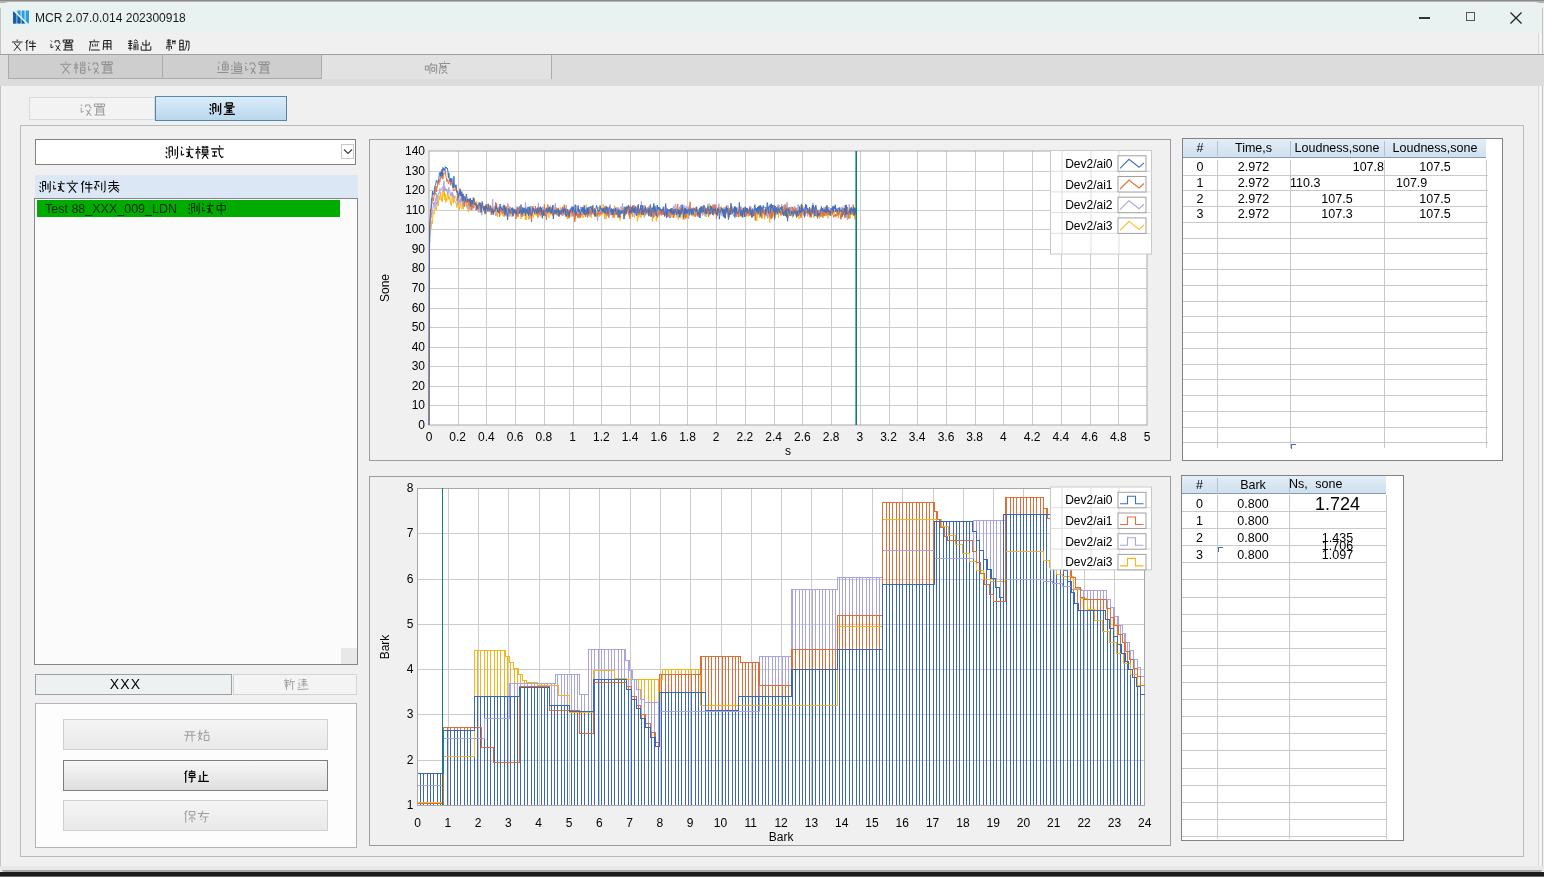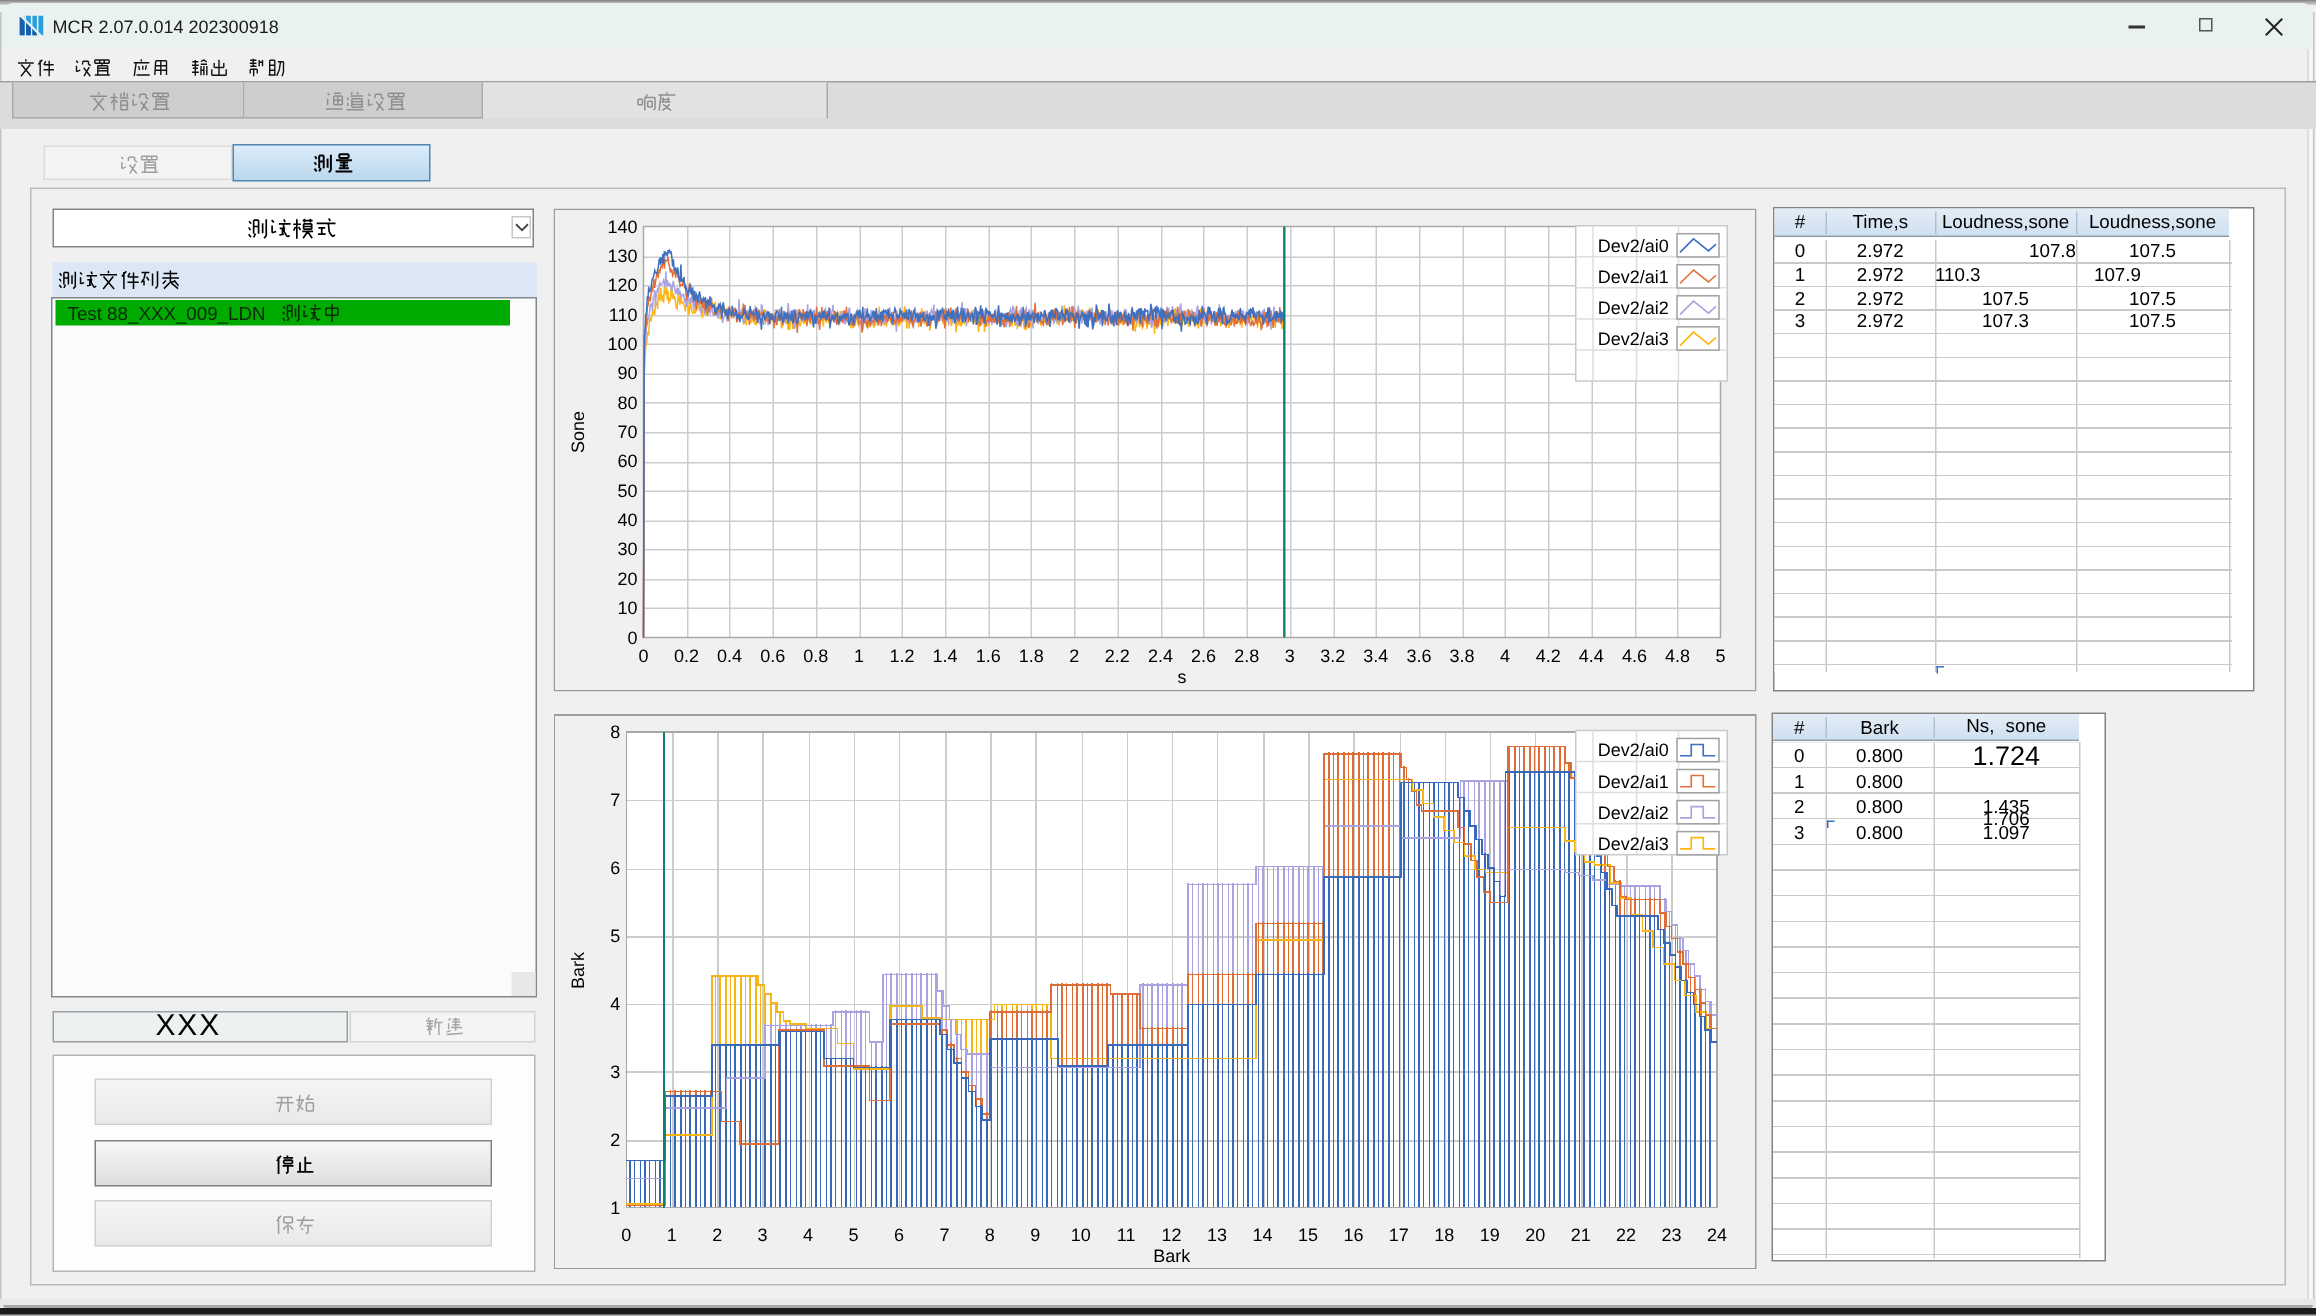--- a/index.html
+++ b/index.html
@@ -104,21 +104,21 @@
 <div style="position:absolute;left:34px;top:198px;width:324px;height:467px;background:#fbfbfb;border:1px solid #80878d"></div>
 <div style="position:absolute;left:37px;top:200px;width:303px;height:17px;background:#00ab00"></div>
 <div style="position:absolute;left:45px;top:202px;font-size:12.5px;color:#0a2a0a">Test 88_XXX_009_LDN</div>
 <svg style="position:absolute;left:185.5px;top:200.0px" width="43" height="17">
     <path d="M2.9 4.2L4.0 5.8M2.6 7.9L3.7 9.6M2.6 12.0L4.0 13.9M5.6 3.6L5.6 11.7M8.6 3.6L8.6 11.7M5.6 3.6L8.6 3.6M5.6 7.4L8.6 7.4M6.7 11.7L5.6 13.9M11.0 5.5L11.0 11.4M13.2 3.1L13.2 13.1M13.2 13.1L11.8 14.4" stroke="#062806" stroke-width="1.01" fill="none"></path>
     <path d="M16.4 3.6L17.7 5.0M16.7 6.9L16.7 11.2M16.7 11.2L19.1 10.4M20.7 5.8L27.7 5.8M23.7 3.1L24.5 4.7M21.2 8.5L24.5 8.5M22.9 8.5L22.9 12.3M21.0 12.5L23.7 12.0M23.4 5.8L23.9 10.6M23.9 10.6L25.8 13.6M25.8 13.6L27.2 12.8" stroke="#062806" stroke-width="1.01" fill="none"></path>
     <path d="M35.3 2.5L35.3 14.7M31.2 5.5L39.3 5.5M31.2 5.5L31.2 10.1M39.3 5.5L39.3 10.1M31.2 10.1L39.3 10.1" stroke="#062806" stroke-width="1.01" fill="none"></path>
   </svg>
 <div style="position:absolute;left:341px;top:648px;width:16px;height:16px;background:#e8e8e8"></div>
 <div style="position:absolute;left:35px;top:674px;width:197px;height:21px;background:#eef1f2;border:1px solid #9aa0a5"></div>
-<div style="position:absolute;left:35px;top:674px;width:181px;height:21px;line-height:21px;text-align:center;font-size:20px;letter-spacing:1.2px;color:#000">XXX</div>
+<div style="position:absolute;left:35px;top:674px;width:181px;height:21px;line-height:21px;text-align:center;font-size:14px;letter-spacing:1.2px;color:#000">XXX</div>
 <div style="position:absolute;left:233px;top:674px;width:124px;height:21px;background:#f4f4f4;border:1px solid #d4d4d4"></div>
 <svg style="position:absolute;left:282.2px;top:676.0px" width="28" height="17">
     <path d="M4.4 2.5L3.3 3.8M2.0 4.6L7.0 4.6M4.5 4.6L4.5 8.2M2.6 6.4L6.5 6.4M2.3 8.2L6.7 8.2M4.5 8.2L3.1 11.1M4.5 8.2L5.9 10.6M4.5 8.2L4.5 14.0M9.3 2.8L8.0 5.1M8.0 5.6L13.0 5.6M10.6 5.6L10.6 14.0M8.0 5.1L8.0 9.5" stroke="#a4a4a4" stroke-width="0.97" fill="none"></path>
     <path d="M21.8 2.5L21.8 11.1M19.7 3.6L24.4 3.6M19.5 5.4L24.9 5.4M19.7 7.2L24.4 7.2M18.7 9.0L26.0 9.0M17.1 4.3L18.2 2.8M17.1 6.2L17.1 10.1M15.6 12.1L18.4 11.1M15.8 13.7L26.5 12.9" stroke="#a4a4a4" stroke-width="0.97" fill="none"></path>
   </svg>
 <div style="position:absolute;left:35px;top:703px;width:322px;height:145px;background:#fdfdfd;border:1px solid #b4b4b4"></div>
 <div style="position:absolute;left:63px;top:719px;width:265px;height:31px;background:linear-gradient(#f5f5f5,#e9e9e9);border:1px solid #d0d0d0"></div>
 <svg style="position:absolute;left:181.7px;top:726.5px" width="29" height="17">
     <path d="M2.9 4.7L12.9 4.7M2.1 8.2L13.7 8.2M5.7 4.7L5.7 8.2M9.9 4.7L9.9 8.2M5.7 8.2L4.0 14.4M9.9 8.2L10.2 14.4" stroke="#9d9d9d" stroke-width="1.01" fill="none"></path>
     <path d="M18.0 3.1L17.2 9.0M15.6 6.3L20.7 6.3M19.9 6.3L16.4 13.9M16.4 9.3L20.2 12.8M24.2 2.8L22.9 5.5M21.8 5.8L26.9 5.8M22.3 8.2L22.3 13.6M22.3 8.2L26.9 8.2M26.9 8.2L26.9 13.6M22.3 13.6L26.9 13.6" stroke="#9d9d9d" stroke-width="1.01" fill="none"></path>
@@ -319,12 +319,12 @@
 <div style="position:absolute;left:1182px;top:512.6px;width:35px;height:16px;line-height:16px;text-align:center;font-size:12.5px;color:#000">1</div>
 <div style="position:absolute;left:1217px;top:512.6px;width:72px;height:16px;line-height:16px;text-align:center;font-size:12.5px;color:#000">0.800</div>
 <div style="position:absolute;left:1289px;top:538px;width:97px;height:16px;line-height:16px;text-align:center;font-size:12.5px;color:#000">1.706</div>
 <div style="position:absolute;left:1182px;top:529.7px;width:35px;height:16px;line-height:16px;text-align:center;font-size:12.5px;color:#000">2</div>
 <div style="position:absolute;left:1217px;top:529.7px;width:72px;height:16px;line-height:16px;text-align:center;font-size:12.5px;color:#000">0.800</div>
 <div style="position:absolute;left:1289px;top:529.7px;width:97px;height:16px;line-height:16px;text-align:center;font-size:12.5px;color:#000">1.435</div>
 <div style="position:absolute;left:1182px;top:546.8px;width:35px;height:16px;line-height:16px;text-align:center;font-size:12.5px;color:#000">3</div>
 <div style="position:absolute;left:1217px;top:546.8px;width:72px;height:16px;line-height:16px;text-align:center;font-size:12.5px;color:#000">0.800</div>
 <div style="position:absolute;left:1289px;top:546.8px;width:97px;height:16px;line-height:16px;text-align:center;font-size:12.5px;color:#000">1.097</div>
 <div style="position:absolute;left:1218px;top:547px;width:5px;height:5px;border-left:1.5px solid #3a6fc4;border-top:1.5px solid #3a6fc4"></div>
-<div style="position:absolute;left:1289px;top:477px;width:97px;text-align:center;font-size:12.5px;color:#000">Ns<span style="letter-spacing:4px">,</span> sone</div>
+<div style="position:absolute;left:1289px;top:477px;width:97px;font-size:12.5px;color:#000">Ns<span style="letter-spacing:4px">,</span> sone</div>
 </body></html>

